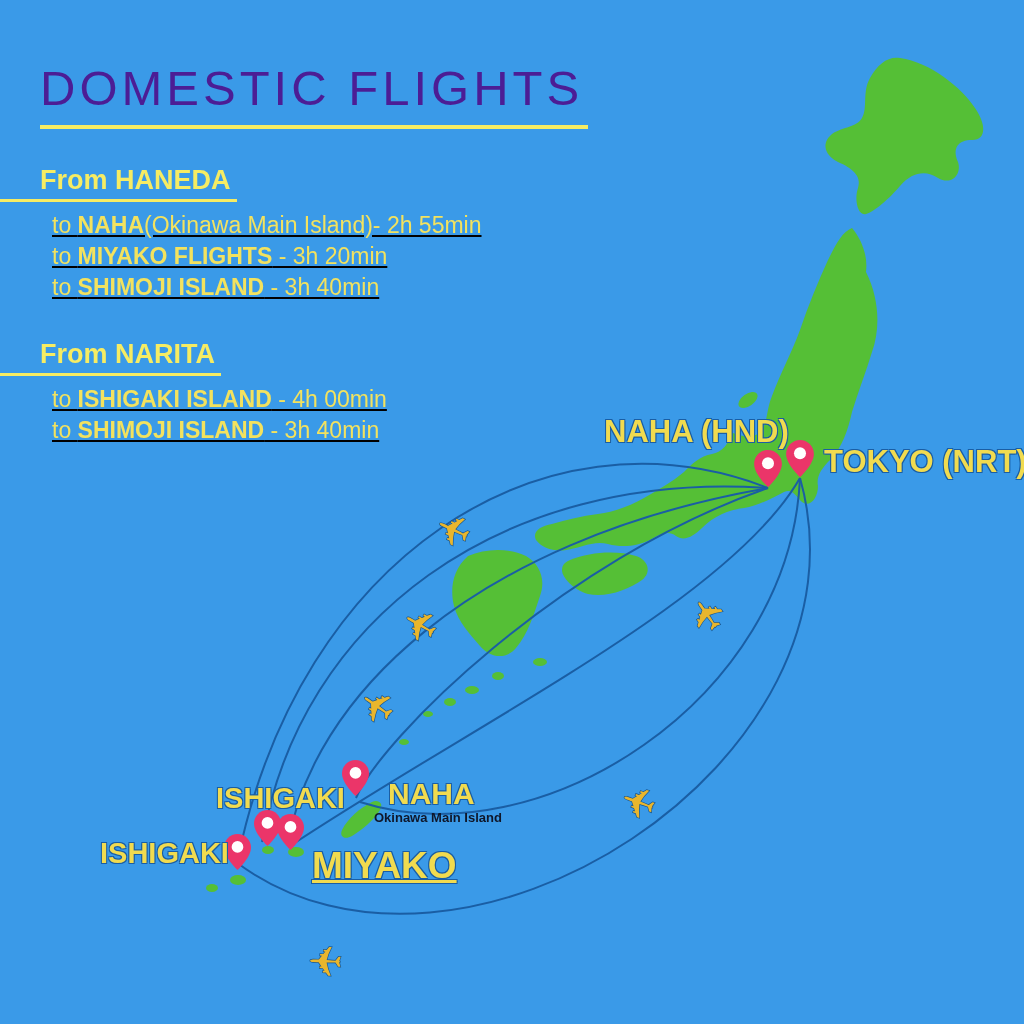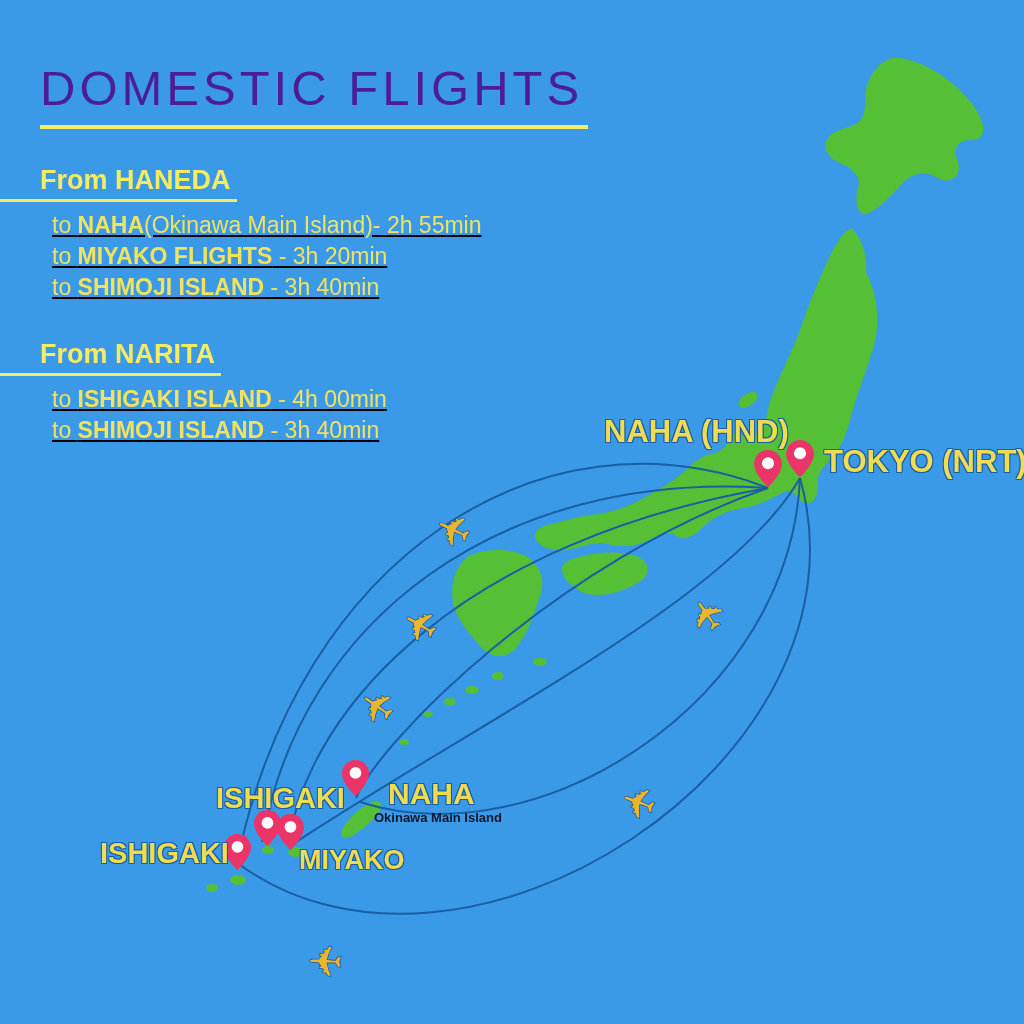--- a/index.html
+++ b/index.html
@@ -47,21 +47,21 @@
     text-shadow: 1px 1px 0 #1A5EA4, -1px 1px 0 #1A5EA4,
                  1px -1px 0 #1A5EA4, -1px -1px 0 #1A5EA4;
     white-space:nowrap;
   }
   .lbl-hnd      { left:604px; top:414px; font-size:31px; }
   .lbl-nrt      { left:824px; top:444px; font-size:31px; }
   .lbl-naha     { left:388px; top:777px; font-size:30px; }
   .lbl-naha-sub { left:374px; top:810px; font-size:13px; font-weight:700;
                   text-shadow:none; color:#0f172a; }
   .lbl-shimoji  { left:216px; top:782px; font-size:29px; }
-  .lbl-miyako   { left:299px; top:845px; font-size:27px; }
+  .lbl-miyako   { left:312px; top:845px; font-size:37px;text-decoration:underline; }
   .lbl-ishigaki { left:100px; top:837px; font-size:29px; }
 
   .route-path { fill:none; stroke:#1A5EA4; stroke-width:2; }
   .land { fill:#55BF36; }
   .plane-glyph {
     font-family:"DejaVu Sans", sans-serif;
     font-size:42px; fill:#E9B62D;
     stroke:#14538F; stroke-width:1.3; paint-order:stroke;
   }
 </style>

